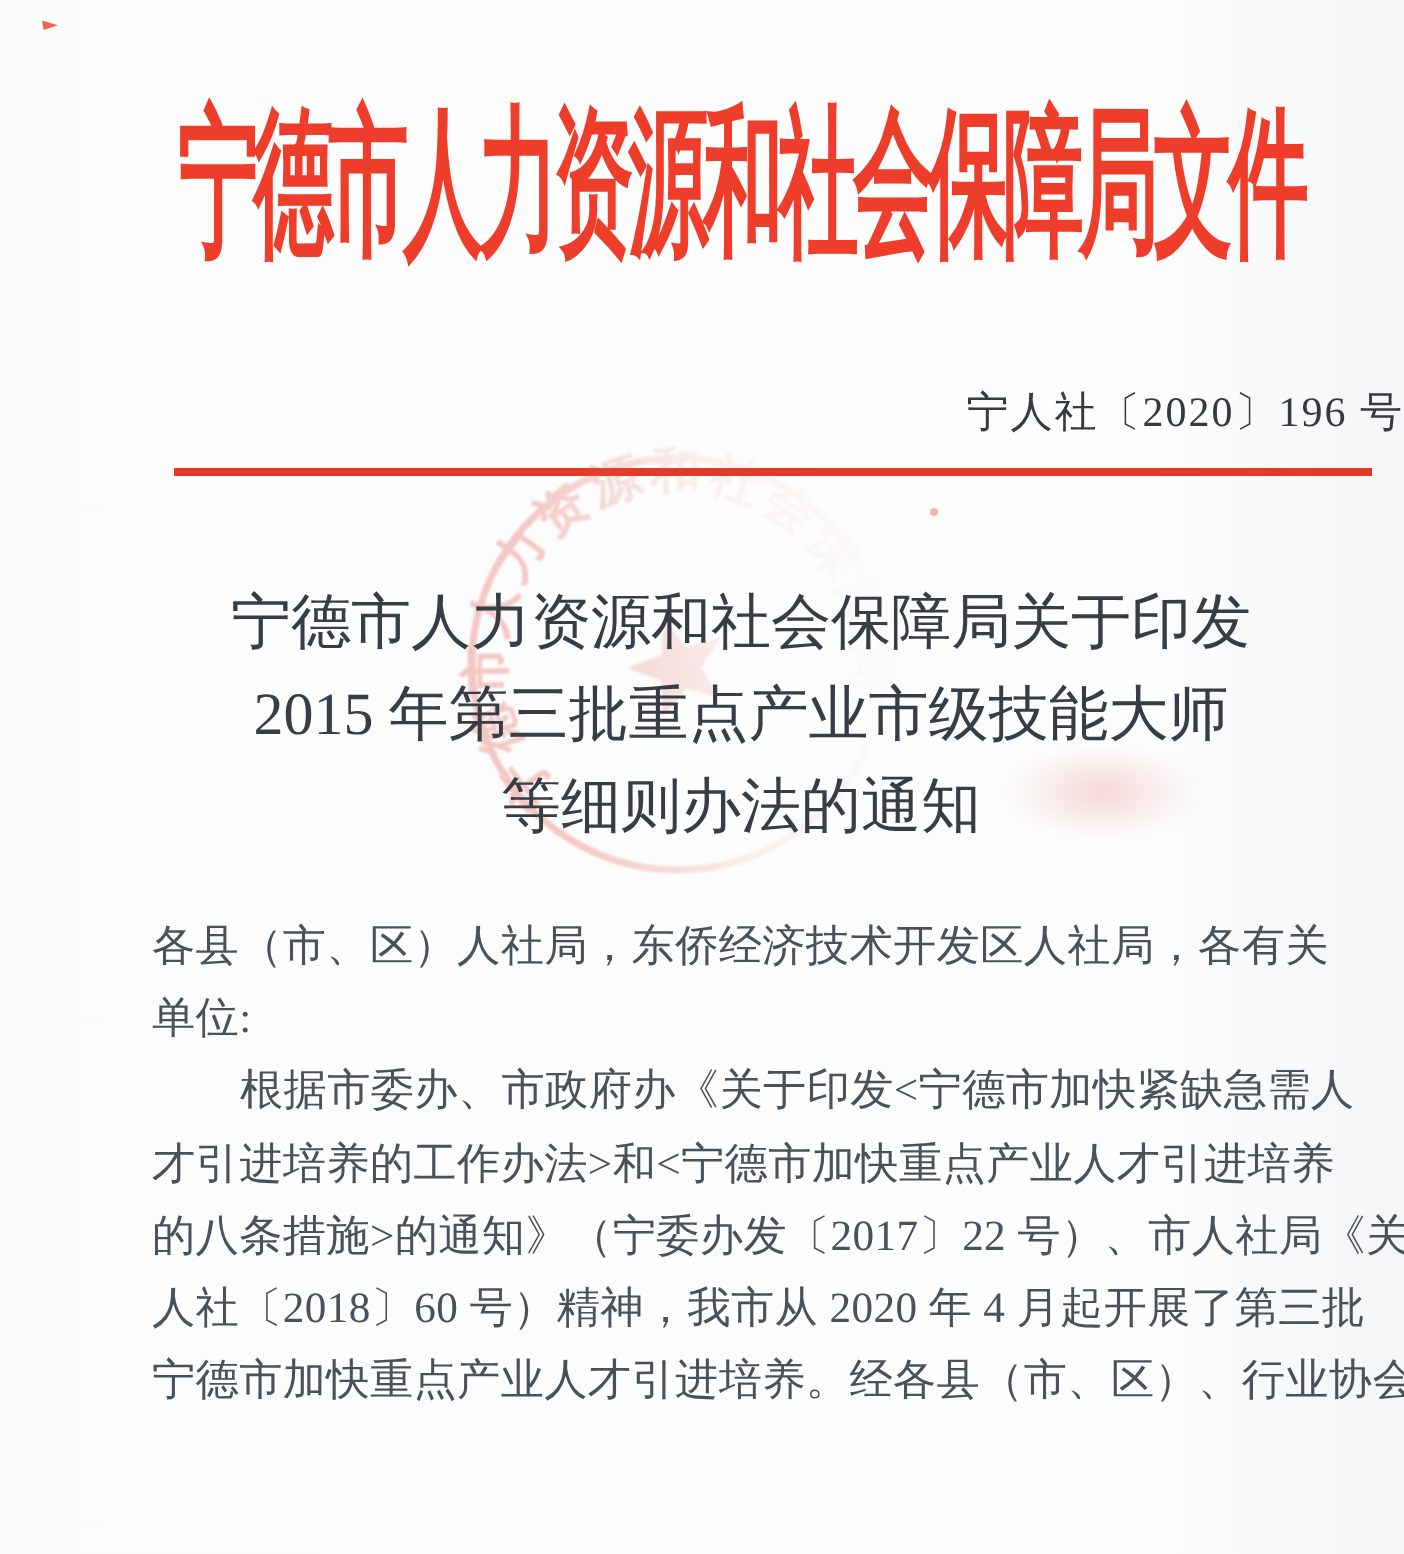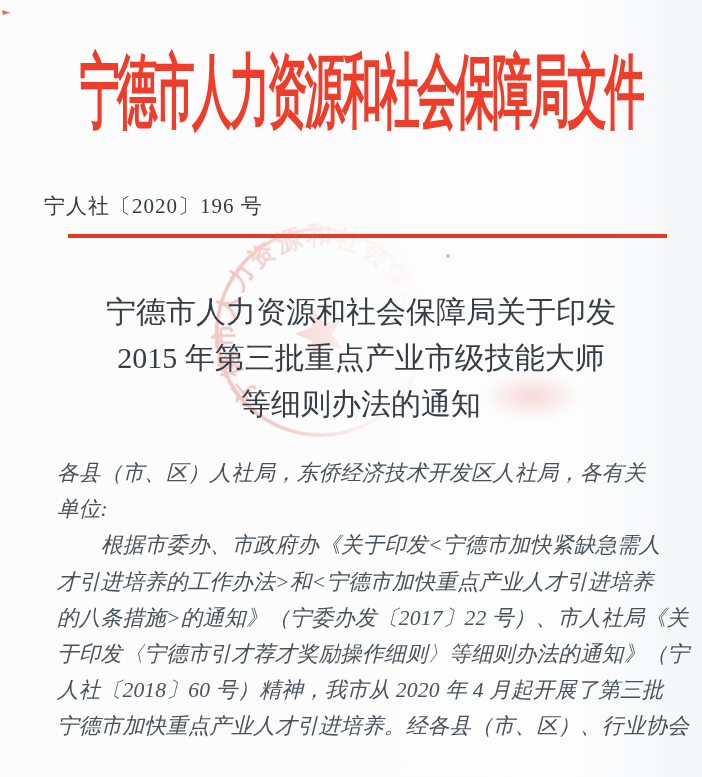--- a/index.html
+++ b/index.html
@@ -12,21 +12,21 @@
   }
   *{margin:0;padding:0;box-sizing:border-box;}
   html,body{width:702px;height:777px;}
   body{
     position:relative;
     width:702px;height:777px;
     background:linear-gradient(90deg,#fcfcfc 0%, var(--paper) 82%, #f5f6f7 99%);
     overflow:hidden;
     font-family:"Liberation Serif","DejaVu Serif",serif;
   }
-  .page{position:absolute;inset:0;}
+  .page{position:absolute;inset:0;margin-left:19px;}
 
   .speck{
     position:absolute;left:2px;top:9px;width:8px;height:6px;
     background:var(--header-red);opacity:.8;
     clip-path:polygon(0 20%,100% 60%,10% 100%);
   }
   .dust-dot{
     position:absolute;left:446px;top:254px;width:4px;height:4px;border-radius:50%;
     background:var(--seal-red);opacity:.45;
   }
@@ -41,21 +41,21 @@
     font-size:40px;
     font-weight:bold;
     letter-spacing:-2.5px;
     transform:scaleY(2.02);
     transform-origin:center top;
     white-space:nowrap;
   }
 
   .doc-number{
     position:absolute;left:44px;right:0;top:192px;
-    text-align:left;
+    text-align:right;
     font-size:21px;letter-spacing:1px;
     color:#343a40;
   }
 
   .red-rule{
     position:absolute;left:68px;top:234px;width:599px;height:4px;
     background:var(--rule-red);
   }
 
   .seal-wrap{
@@ -82,21 +82,20 @@
     letter-spacing:0px;
   }
 
   .body-text{
     position:absolute;left:57px;right:50px;top:455px;
     color:var(--body-ink);
     font-size:21.6px;
     line-height:36.2px;
     letter-spacing:.2px;
     white-space:nowrap;
-    font-style:italic;
   }
   .body-text .indent{padding-left:44px;}
 </style>
 </head>
 <body>
 
 <div class="page">
 
   <div class="speck"></div>
   <div class="dust-dot"></div>
@@ -129,18 +128,17 @@
     <div>2015 年第三批重点产业市级技能大师</div>
     <div>等细则办法的通知</div>
   </div>
 
   <div class="body-text">
     <div>各县（市、区）人社局，东侨经济技术开发区人社局，各有关</div>
     <div>单位:</div>
     <div class="indent">根据市委办、市政府办《关于印发&lt;宁德市加快紧缺急需人</div>
     <div>才引进培养的工作办法&gt;和&lt;宁德市加快重点产业人才引进培养</div>
     <div>的八条措施&gt;的通知》（宁委办发〔2017〕22 号）、市人社局《关</div>
-    <div>于印发〈宁德市引才荐才奖励操作细则〉等细则办法的通知》（宁</div>
     <div>人社〔2018〕60 号）精神，我市从 2020 年 4 月起开展了第三批</div>
     <div>宁德市加快重点产业人才引进培养。经各县（市、区）、行业协会</div>
   </div>
 
 </div>
 
 </body></html>

